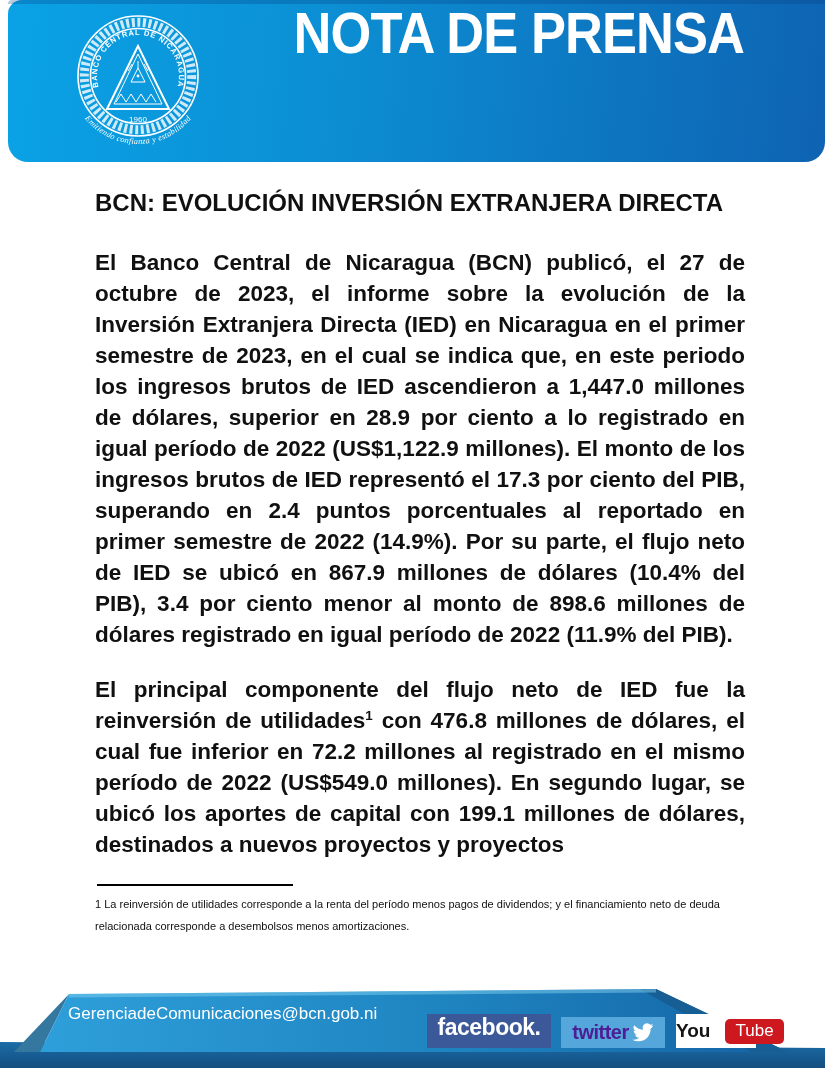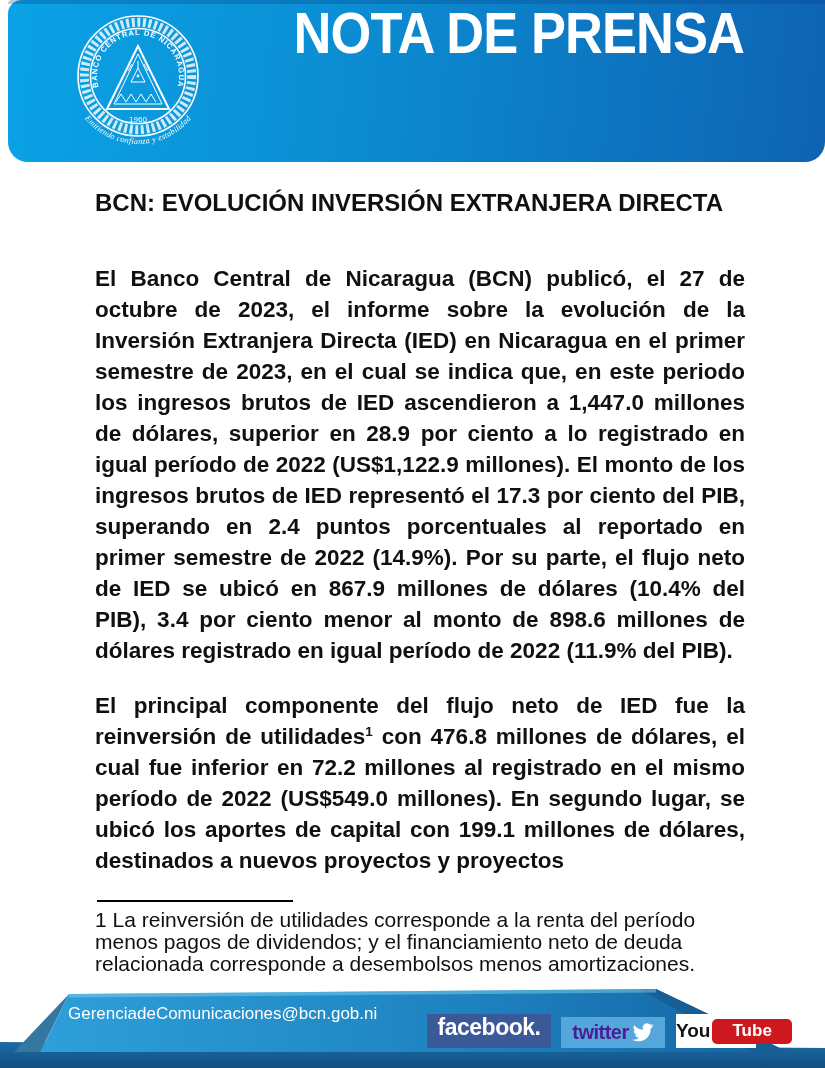--- a/index.html
+++ b/index.html
@@ -25,33 +25,33 @@
     display:flex;align-items:flex-start;justify-content:center;
   }
   .banner-title span{
     display:inline-block;color:#ffffff;font-weight:bold;font-size:57px;
     letter-spacing:-1px;transform:scaleX(.92);white-space:nowrap;
   }
 
   
   .content{position:absolute;top:186px;left:95px;width:650px;color:#101010;}
   .doc-title{
-    font-size:24px;font-weight:bold;line-height:33px;margin:0 0 44px 0;
+    font-size:24px;font-weight:bold;line-height:33px;margin:0 0 28px 0;
   }
   .body-par{
     font-size:22.5px;font-weight:bold;line-height:31px;
     text-align:justify;margin:0 0 24px 0;
   }
   .body-par sup{font-size:60%;line-height:0;}
   .footnote-sep{
     width:196px;border:0;border-top:2.5px solid #000;
     margin:14px 0 7px 2px;
   }
   .footnote{
-    font-size:21px;font-weight:normal;line-height:22px;margin:0;
+    font-size:11px;font-weight:normal;line-height:22px;margin:0;
     color:#101010;
   }
 
   
   .footer{position:absolute;left:0;bottom:0;width:825px;height:83px;}
   .footer svg.ribbon{position:absolute;left:0;top:0;}
   .footer-contact{
     position:absolute;left:68px;top:16px;color:#ffffff;
     font-size:17px;line-height:25px;font-weight:normal;
   }
@@ -65,22 +65,22 @@
     left:561px;top:32px;width:104px;height:31px;background:#55a7db;
     color:#4c1d95;display:flex;align-items:center;justify-content:center;gap:2px;
   }
   .badge.twitter .tw-label{font-weight:bold;font-size:20px;letter-spacing:-.5px;}
   .badge.youtube{
     left:676px;top:29px;width:80px;height:34px;background:#ffffff;
     display:flex;align-items:center;justify-content:flex-start;
   }
   .badge.youtube .yt-you{color:#141414;font-weight:bold;font-size:19px;}
   .badge.youtube .yt-tube{
-    background:#cc181e;color:#fff;font-weight:bold;font-size:17px;
-    border-radius:5px;padding:2px 20px 3px;margin-left:2px;
+    background:#cc181e;color:#fff;font-weight:normal;font-size:17px;
+    border-radius:5px;padding:2px 10px 3px;margin-left:15px;
   }
 </style>
 </head>
 <body>
 
 <div class="page">
 
   <div class="banner">
 
     <svg class="seal" viewBox="0 0 160 152" aria-hidden="true">

